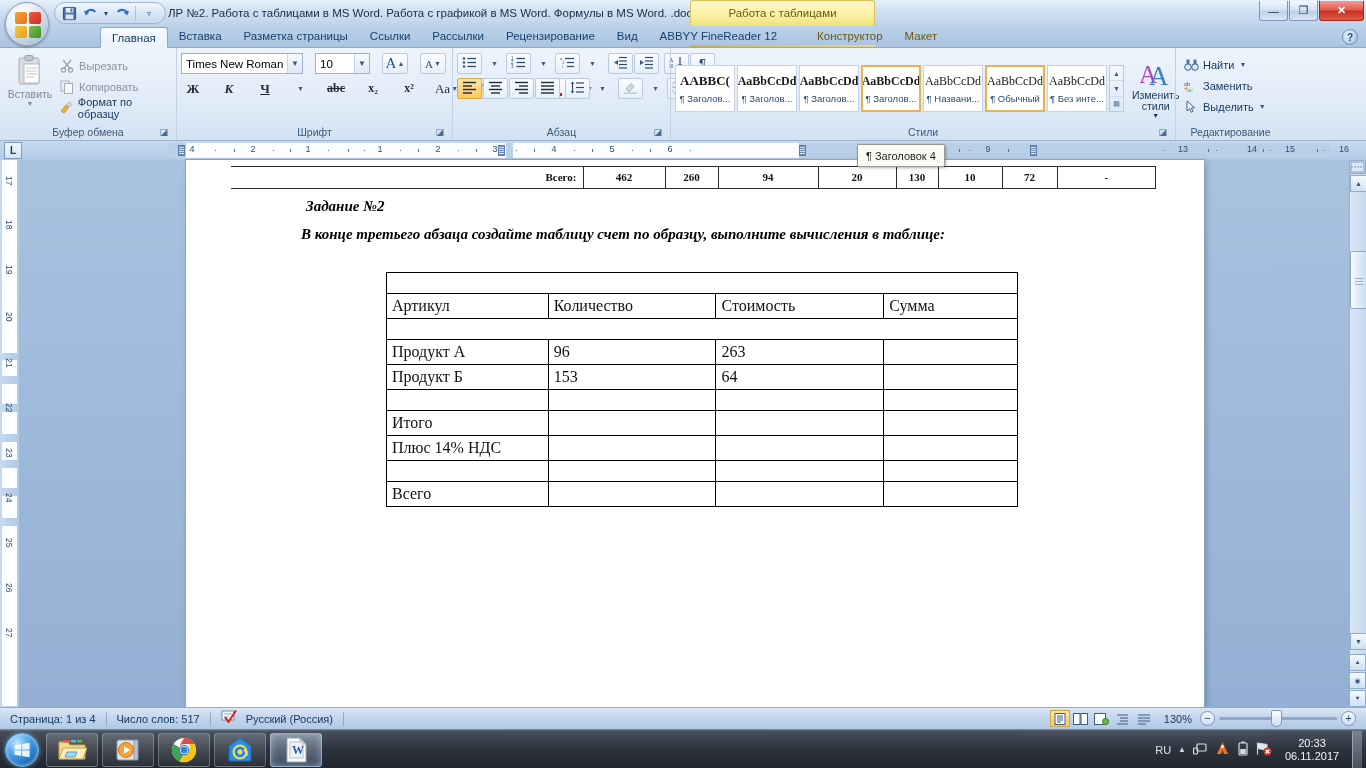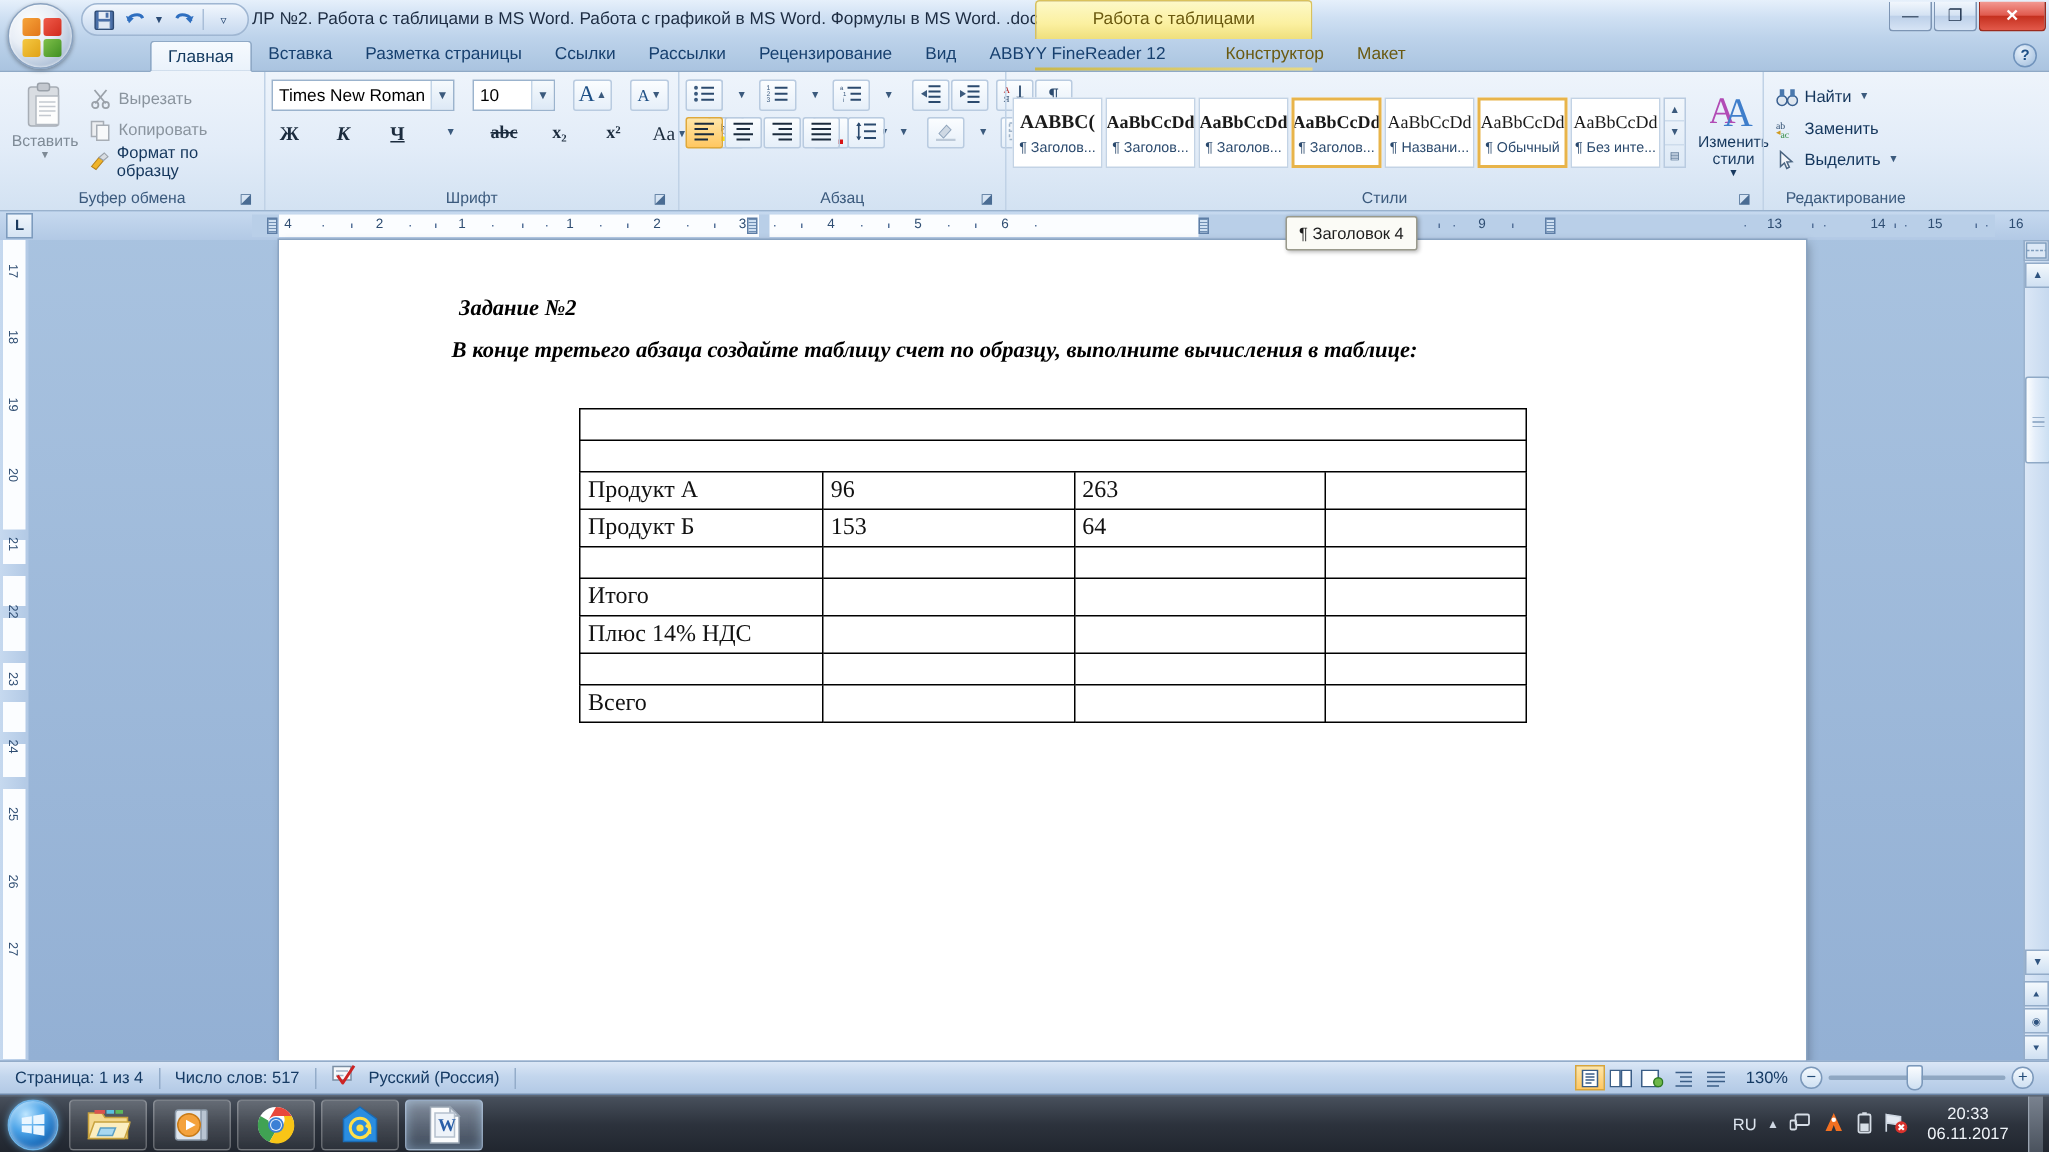--- a/index.html
+++ b/index.html
@@ -888,28 +888,52 @@
         <div class="vr-num" style="top:288px;">23</div>
         <div class="vr-num" style="top:333px;">24</div>
         <div class="vr-num" style="top:378px;">25</div>
         <div class="vr-num" style="top:423px;">26</div>
         <div class="vr-num" style="top:468px;">27</div>
       </div>
 
       <div class="page">
         <div class="doc-inner">
 
+          <table class="tbl-top">
+            <tbody>
+                <tr class="ghost">
+                  <td colspan="9"></td>
+                </tr>
+            <tr>
+              <td class="lbl" style="width:352px;">Всего:</td>
+              <td style="width:82px;">462</td>
+              <td style="width:53px;">260</td>
+              <td style="width:100px;">94</td>
+              <td style="width:78px;">20</td>
+              <td style="width:42px;">130</td>
+              <td style="width:64px;">10</td>
+              <td style="width:55px;">72</td>
+              <td>-</td>
+            </tr>
+          </tbody>
+            </table>
 
           <div class="task-h">Задание №2</div>
           <div class="task-p">В конце третьего абзаца создайте таблицу счет по образцу,  выполните вычисления в таблице:</div>
 
           <table class="acct">
             <tbody>
             <tr class="thin">
               <td colspan="4"></td>
+            </tr>
+            <tr>
+              <td class="c1">Артикул</td>
+              <td class="c2">Количество</td>
+              <td class="c3">Стоимость</td>
+              <td class="c4">Сумма</td>
             </tr>
             <tr class="thin">
               <td colspan="4"></td>
             </tr>
             <tr>
               <td class="c1">Продукт А</td>
               <td class="c2">96</td>
               <td class="c3">263</td>
               <td class="c4"></td>
             </tr>

